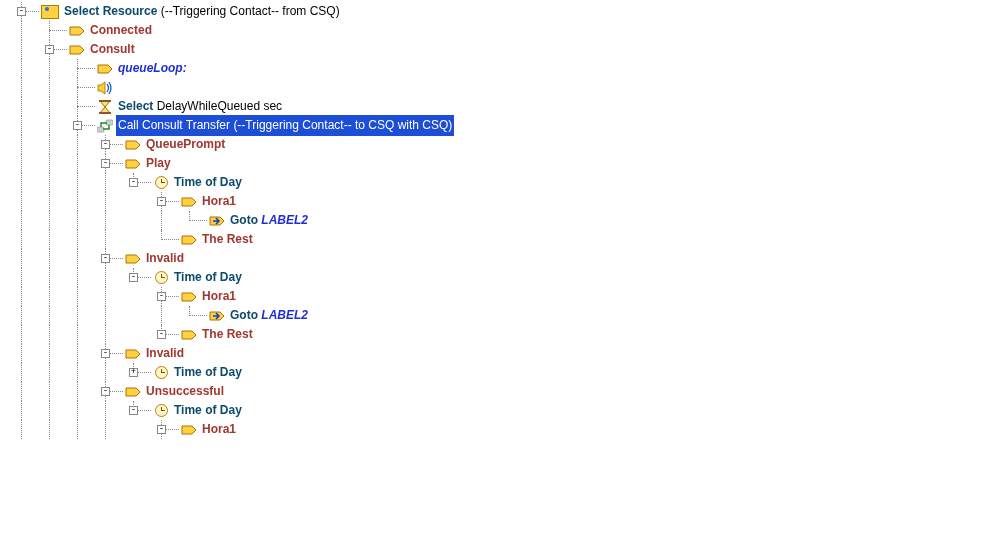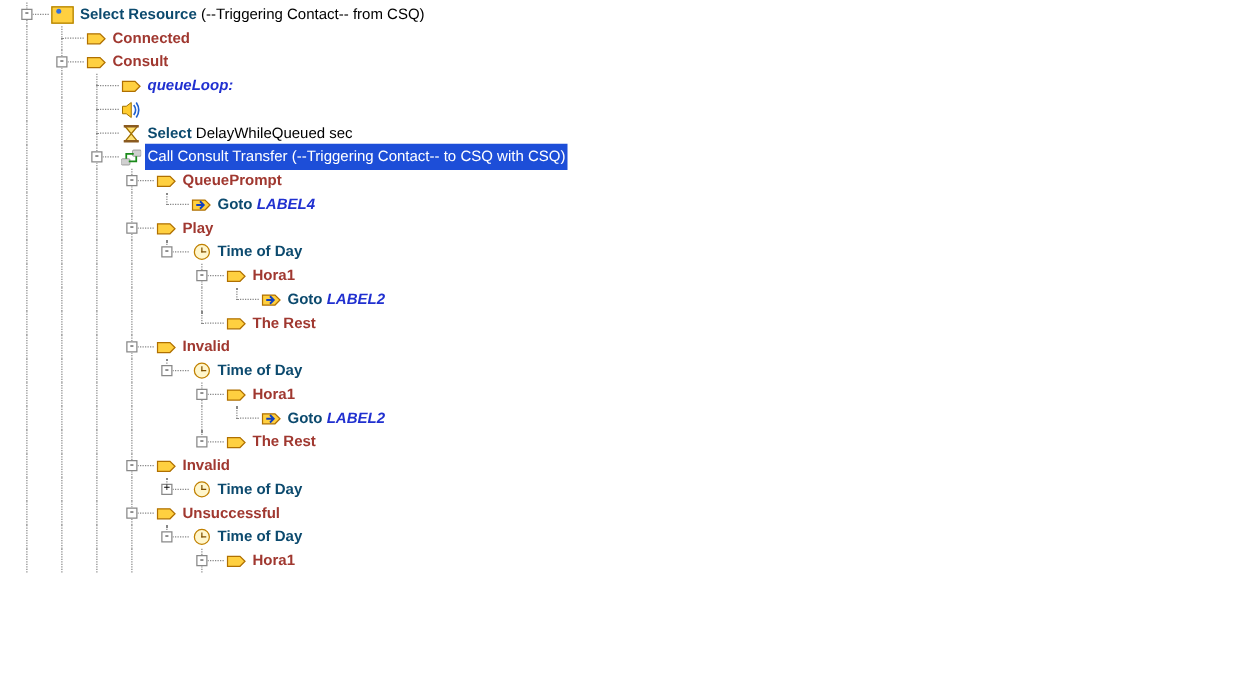--- a/index.html
+++ b/index.html
@@ -298,35 +298,20 @@
         <span class="toggle">-</span>
       </span>
     <span class="icon ic-tag">
         <svg width="16" height="16">
           <use href="#tag-shape"></use>
         </svg>
       </span>
     <span class="label brown bold">QueuePrompt</span>
   </div>
 
-  <div class="row">
-    <span class="indent vline"></span>
-    <span class="indent vline"></span>
-    <span class="indent vline"></span>
-    <span class="indent vline"></span>
-    <span class="indent elbow"></span>
-    <span class="icon ic-goto">
-        <svg width="16" height="16">
-          <use href="#goto-shape"></use>
-        </svg>
-      </span>
-    <span class="label">
-      <span class="green bold">Goto </span><span class="blue bold">LABEL4</span>
-    </span>
-  </div>
 
   <div class="row">
     <span class="indent vline"></span>
     <span class="indent vline"></span>
     <span class="indent vline"></span>
     <span class="indent tee">
         <span class="toggle">-</span>
       </span>
     <span class="icon ic-tag">
         <svg width="16" height="16">

